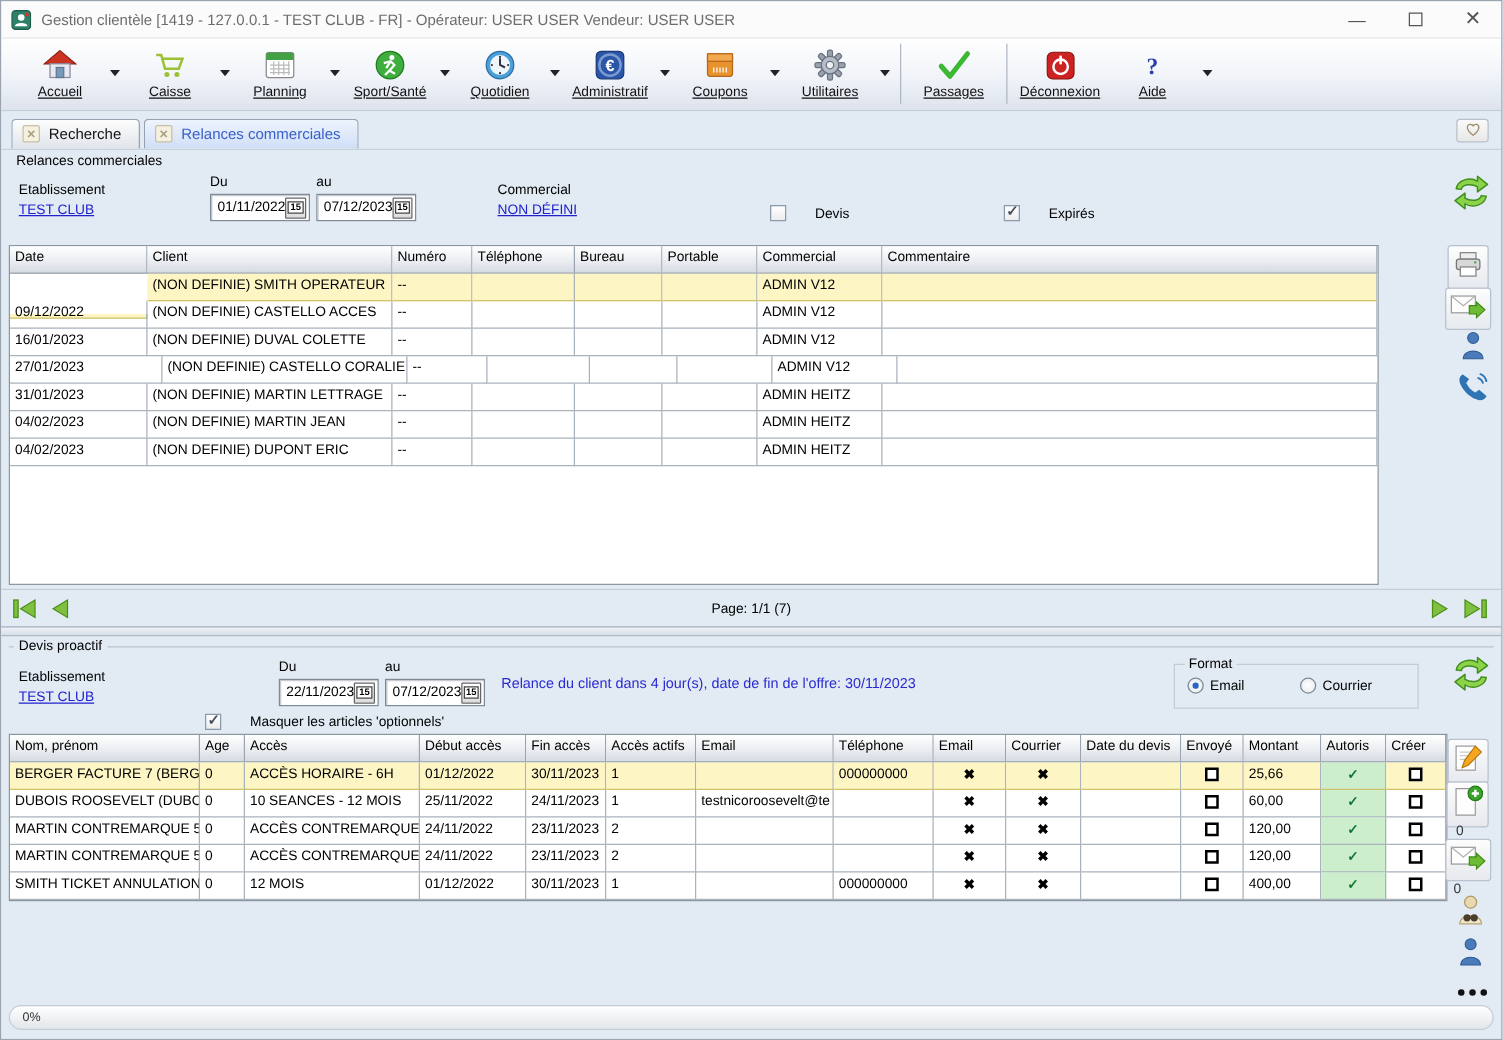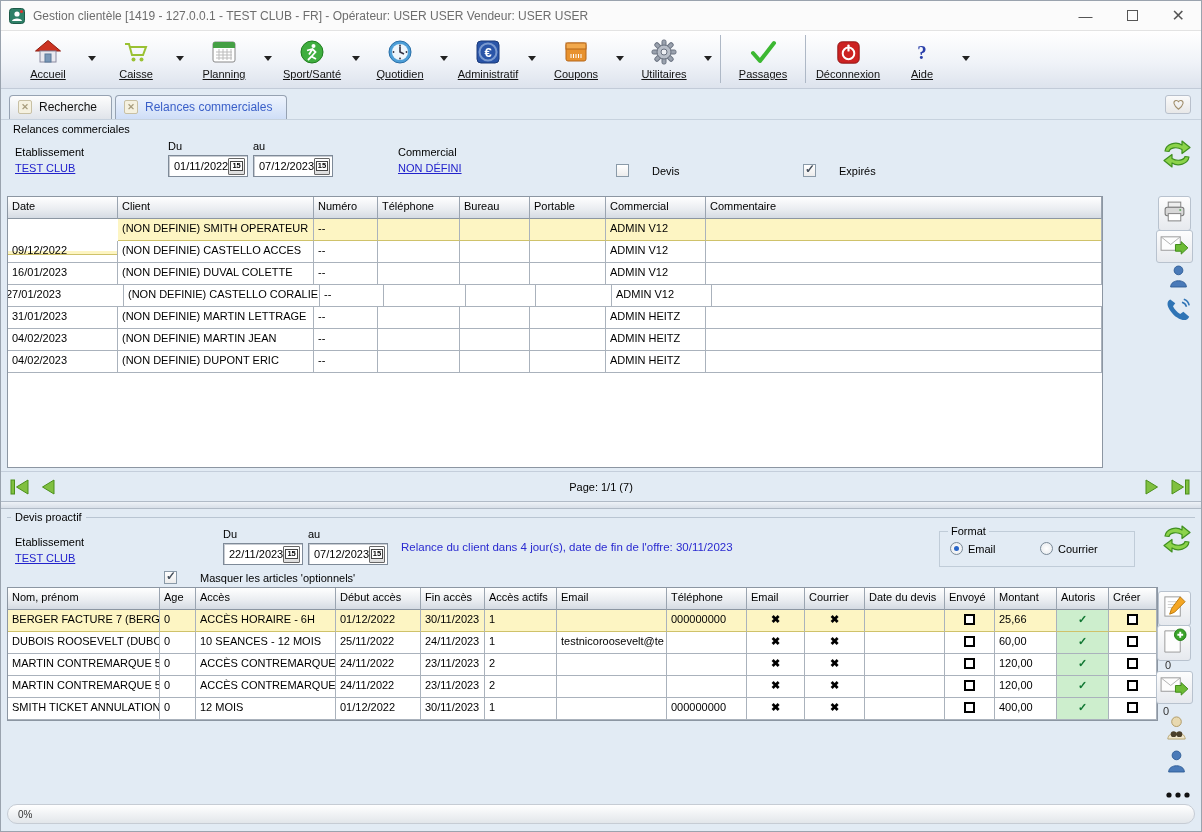--- a/index.html
+++ b/index.html
@@ -43,21 +43,21 @@
   .datebox { position:absolute; width:80px; height:22px; background:#fff; border:1px solid #7e8a98; box-shadow:inset 1px 1px 0 #c8ccd2; display:flex; align-items:center; padding:0 2px 0 5px; }
   .datebox .dval { font-size:11px; flex:1; }
   .calbtn { width:17px; height:17px; border:1px solid #666; background:linear-gradient(#fff,#dcdcdc); font-size:8px; display:flex; flex-direction:column; align-items:center; justify-content:center; cursor:pointer; border-radius:1px; }
   .calbtn b { font-size:7.5px; font-weight:bold; border:1px solid #444; padding:0 1px; line-height:8px; background:#fff; }
   .wcb { display:inline-block; width:13px; height:13px; background:linear-gradient(#fff,#ececec); border:1px solid #8a9aa8; vertical-align:middle; position:relative; cursor:pointer; }
   .wcb.checked::after { content:"✓"; position:absolute; left:1px; top:-3px; font-size:12px; color:#46505c; font-weight:bold; }
   .cb-row { position:absolute; font-size:11px; display:flex; align-items:center; gap:23px; }
 
   
   .xtable { position:absolute; background:#fff; border:1px solid #8c96a2; overflow:hidden; }
-  .trow { display:flex; height:22px;justify-content:center; }
+  .trow { display:flex; height:22px; }
   .trow.head .tcell { background:linear-gradient(#ffffff,#e9ecf0 60%,#d5dbe3); font-size:11px; border-right:1px solid #9aa4b0; border-bottom:1px solid #8c96a2; cursor:pointer; }
   .tcell { font-size:11px; color:#000; padding:3px 4px 0 4px; border-right:1px solid #aab2bc; border-bottom:1px solid #aab2bc; white-space:nowrap; overflow:hidden; flex-shrink:0; }
   .trow.sel .tcell { background:#fdf5c3; border-bottom:1px solid #cfc26a; }
   .tcell.center { text-align:center; padding-left:0; padding-right:0; }
   .tcell.gc { background:#cdeecd; text-align:center; font-weight:bold; color:#173; }
   .trow.sel .tcell.gc { background:#cdeecd; }
   .cbx { display:inline-block; width:11px; height:11px; border:2px solid #000; background:#fff; }
   .xflag { font-weight:bold; font-size:11px; }
 
   

